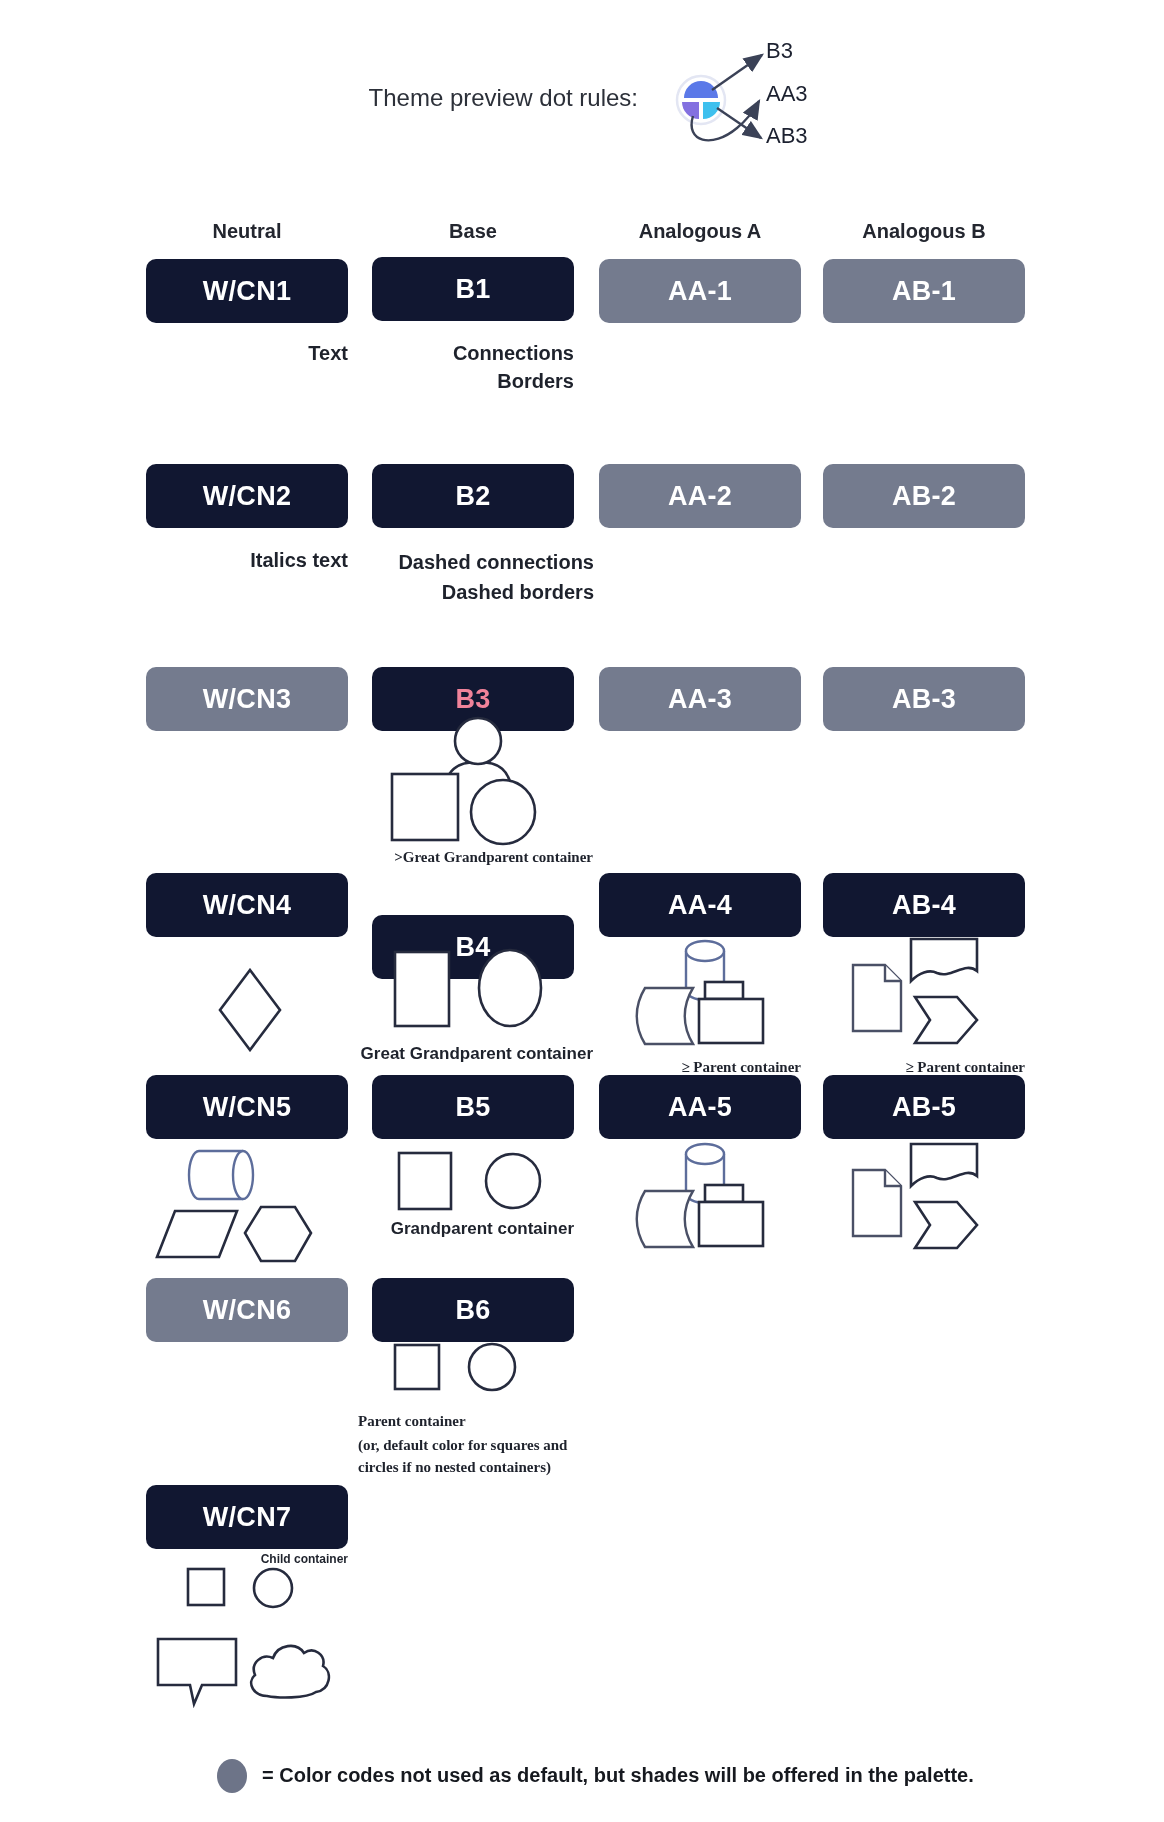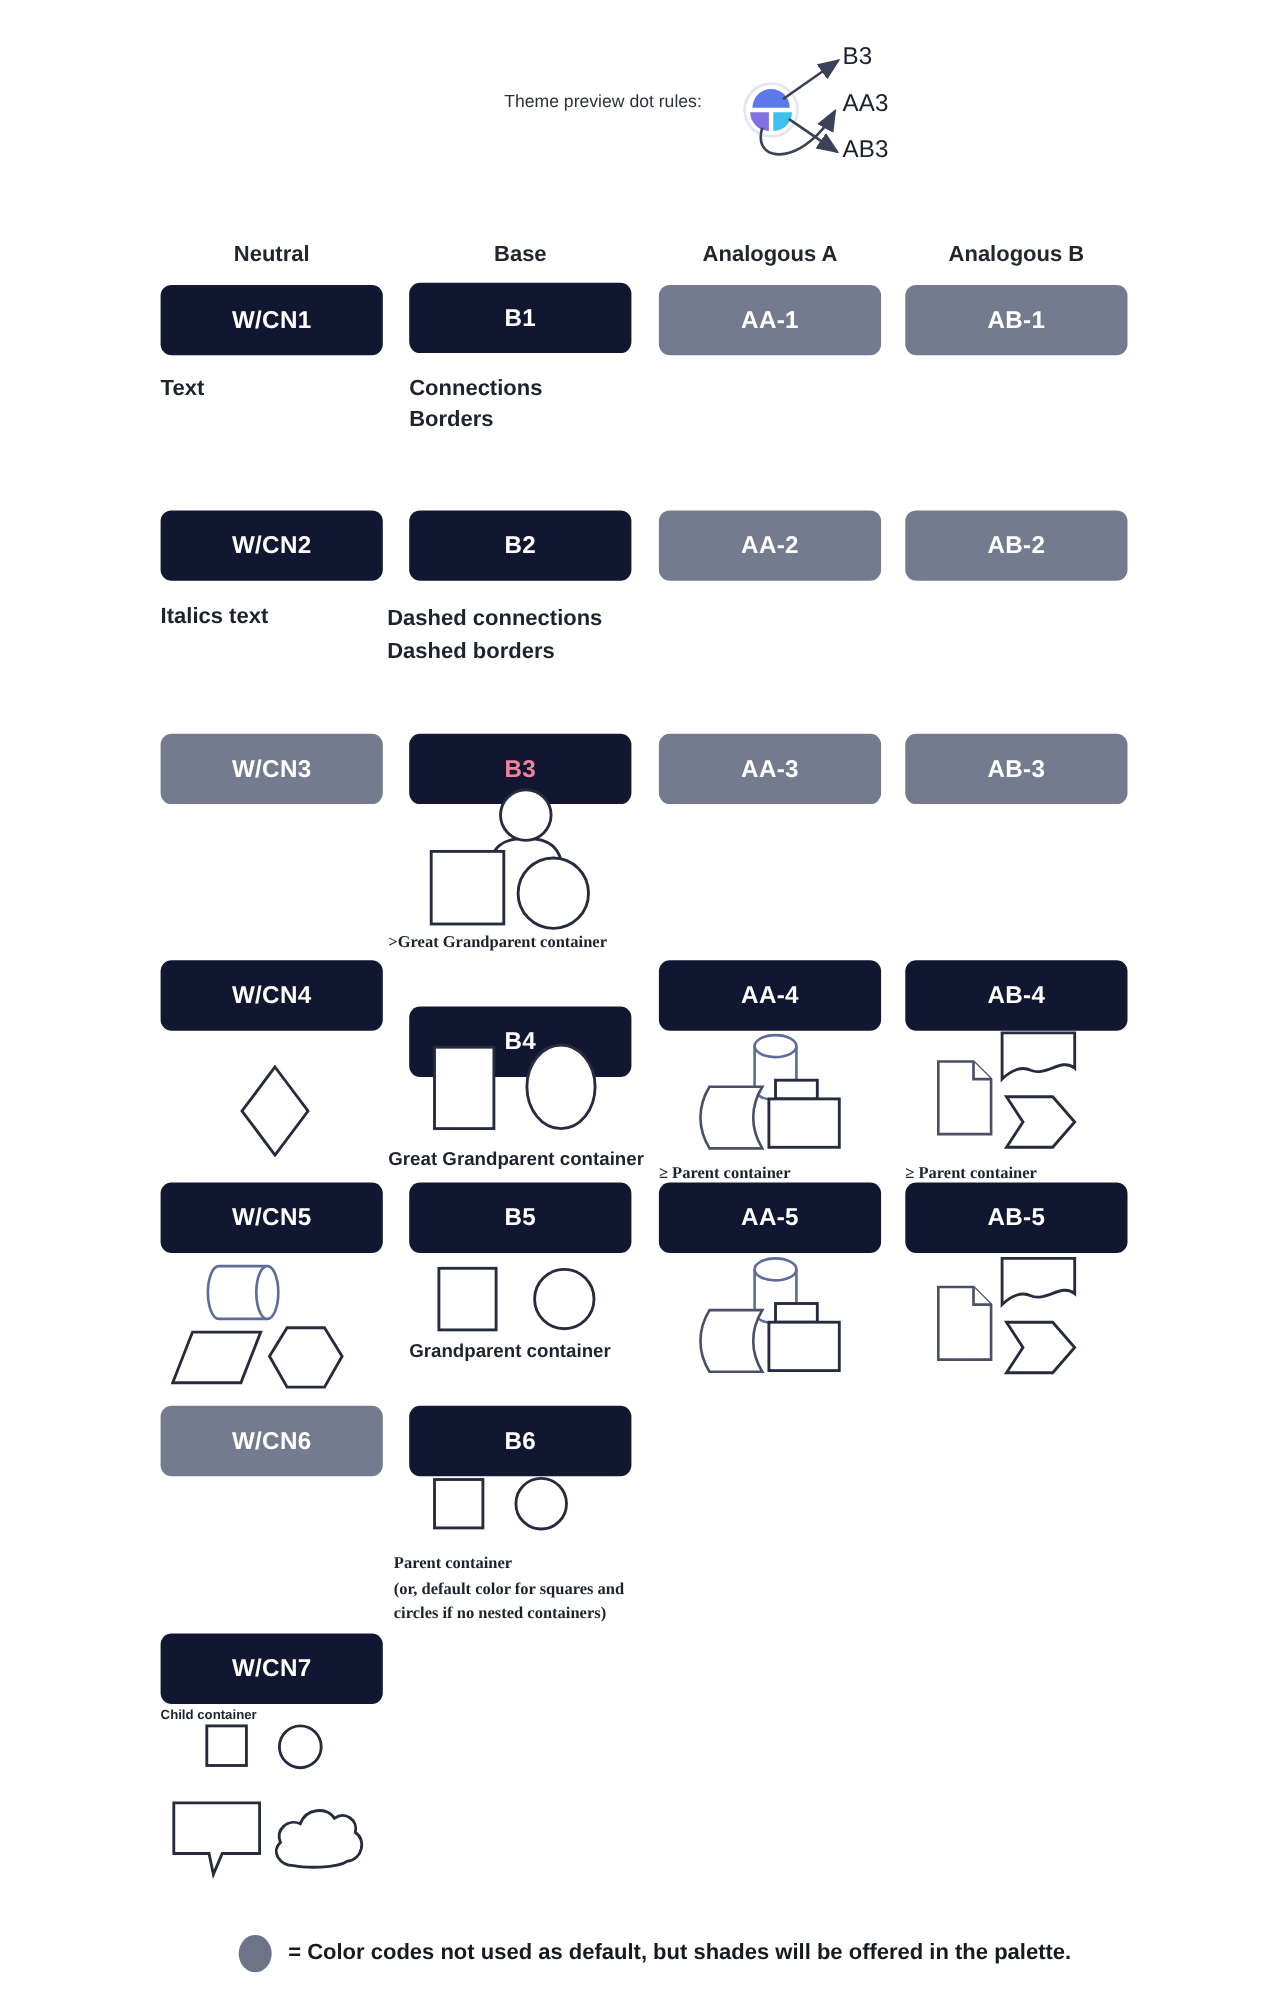--- a/index.html
+++ b/index.html
@@ -1,31 +1,31 @@
 <!DOCTYPE html>
 <html style="--dark: #111731; --gray: #747b8e; --pink: #f1839a; --ink: #262b3e; --soft: #4a5066; --slate: #5d6d9b; --arrow: #3b4257; --legend-dot: #6d7488; --dot-top: #5b79e8; --dot-bottom-left: #8370e0; --dot-bottom-right: #3ec0ee; --dot-ring: #e3e6f3;"><head>
 <meta charset="utf-8">
 <style>
   html,body{margin:0;padding:0;}
   body{
     width:1164px;height:1822px;position:relative;background:#fff;
     font-family:"Liberation Sans", sans-serif;color:#1d212b;overflow:hidden;
   }
   .abs{position:absolute;}
-  .title{font-size:16px;color:#2c3039;}
+  .title{font-size:24px;color:#2c3039;}
   .dot-label{font-size:22px;color:#1c2130;}
   .col-header{width:202px;text-align:center;font-weight:700;font-size:20px;color:#23262f;}
   .pill{
     width:202px;height:64px;border-radius:10px;display:flex;align-items:center;
-    justify-content:center;font-weight:700;font-size:22px;color:#fff;letter-spacing:.3px;
+    justify-content:center;font-weight:700;font-size:27px;color:#fff;letter-spacing:.3px;
   }
   .pill[data-variant="dark"]{background:var(--dark);}
   .pill[data-variant="gray"]{background:var(--gray);}
   .pill[data-variant="dark-pink"]{background:var(--dark);color:var(--pink);}
-  .cap{font-weight:700;text-align:left;color:#1e222c;line-height:1.25;}
+  .cap{font-weight:700;text-align:right;color:#1e222c;line-height:1.25;}
   .s20{font-size:20px;} .s17{font-size:17px;} .s16{font-size:12px;} .s15{font-size:15px;font-family:Liberation Serif, serif;}
   .left{text-align:left;}
   svg .ink{stroke:var(--ink);stroke-width:2.6;fill:#fff;stroke-linejoin:miter;}
   svg .soft{stroke:var(--soft);stroke-width:2.4;fill:#fff;}
   svg .slate{stroke:var(--slate);stroke-width:2.4;fill:#fff;}
   svg .arrow{stroke:var(--arrow);stroke-width:2.4;fill:none;}
   #ah path{fill:var(--arrow);}
   .legend-text{font-weight:700;font-size:20px;color:#16191f;}
 </style>
 </head>

